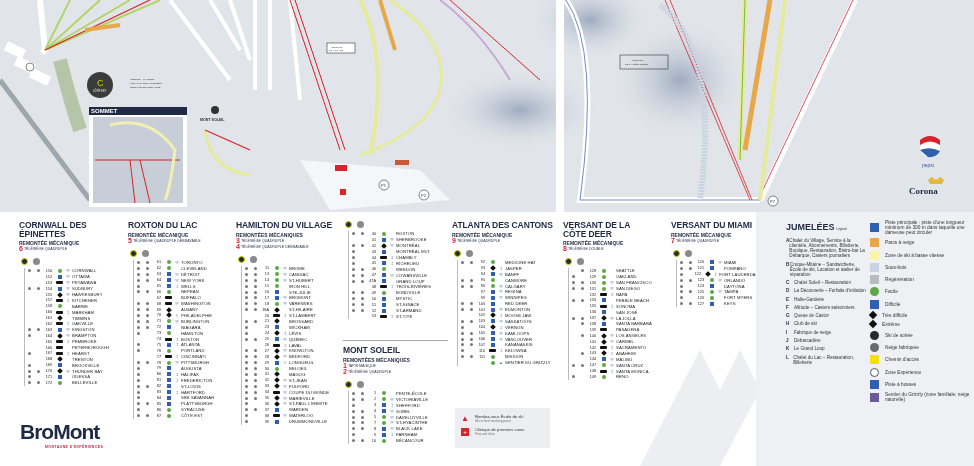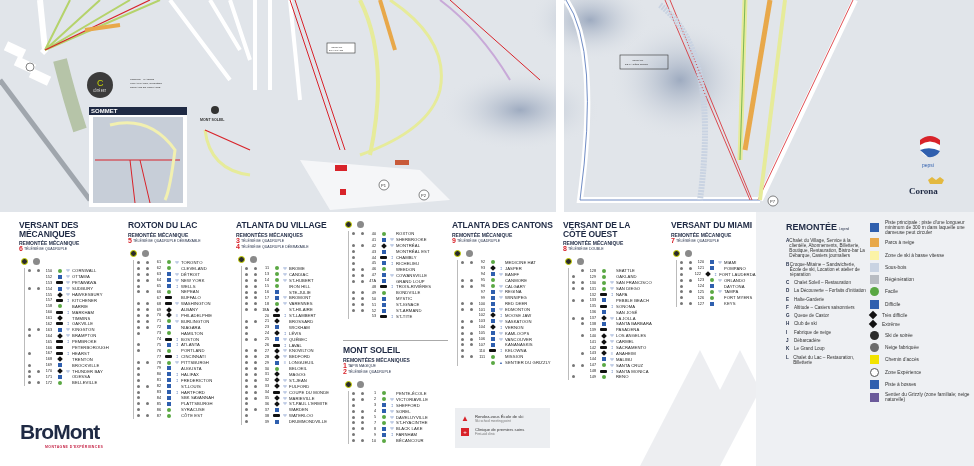--- a/index.html
+++ b/index.html
@@ -127,21 +127,21 @@
     <g>
       <text x="909" y="194" font-size="9" font-weight="bold" fill="#1f2a44" font-family="Liberation Serif,serif">Corona</text>
       <path d="M928 180 L932 177 L936 180 L940 177 L944 180 L942 184 L930 184 Z" fill="#e3b940"></path>
     </g>
   </svg>
 </div>
 
 <div class="gap"></div>
 
 <div class="sec" style="left:19px;top:221px;width:105px">
-  <h2 style="width:70px">VERSANT DES MÉCANIQUES</h2>
+  <h2 style="width:70px">CORNWALL DES ÉPINETTES</h2>
   <div class="lift-h"><span>REMONTÉE MÉCANIQUE</span></div>
   <div class="lift"><b>6</b><span>TÉLÉSIÈGE QUADRUPLE</span></div>
   <div class="hdr">
       <span class="h1"></span>
       <span class="h2"></span>
     </div>
   <div class="rows">
       <div class="row">
         <span class="c1">
           <span class="dot"></span>
@@ -725,21 +725,21 @@
         <span class="diff">
           <span class="d-g"></span>
         </span>
         <span class="ic"></span>
         <span class="name">CÔTE EST</span>
       </div>
     </div>
 </div>
 
 <div class="sec" style="left:236px;top:221px;width:105px">
-  <h2>ATLANTA DU VILLAGE</h2>
+  <h2>HAMILTON DU VILLAGE</h2>
   <div class="lift-h"><span>REMONTÉES MÉCANIQUES</span></div>
   <div class="lift"><b>3</b><span>TÉLÉSIÈGE QUADRUPLE</span></div>
   <div class="lift"><b>4</b><span>TÉLÉSIÈGE QUADRUPLE DÉBRAYABLE</span></div>
   <div class="hdr">
       <span class="h1"></span>
       <span class="h2"></span>
     </div>
   <div class="rows">
       <div class="row">
         <span class="c1">
@@ -1670,21 +1670,21 @@
         <span class="diff">
           <span class="d-g"></span>
         </span>
         <span class="ic">▲</span>
         <span class="name">SENTIER DU GRIZZLY</span>
       </div>
     </div>
 </div>
 
 <div class="sec" style="left:563px;top:221px;width:105px">
-  <h2 style="width:85px">VERSANT DE LA CÔTÉ OUEST</h2>
+  <h2 style="width:85px">VERSANT DE LA CÔTE DEER</h2>
   <div class="lift-h"><span>REMONTÉE MÉCANIQUE</span></div>
   <div class="lift"><b>8</b><span>TÉLÉSIÈGE DOUBLE</span></div>
   <div class="hdr">
       <span class="h1"></span>
       <span class="h2"></span>
     </div>
   <div class="rows">
       <div class="row">
         <span class="c1"></span>
         <span class="c2">
@@ -2040,21 +2040,21 @@
   <div class="n" style="margin-top:4px">
     <span style="background:#d8232a;color:#fff;font-size:6px;width:8px;height:8px;display:inline-flex;align-items:center;justify-content:center;margin-right:6px">+</span>
     <div><span>Clinique de premiers soins</span><small>First-aid clinic</small></div>
   </div>
 </div>
 
 <div class="logo">BroMont</div>
 <div class="tag">MONTAGNE D'EXPÉRIENCES</div>
 
 <div class="legend">
-  <div class="leg-title"><span>REMONTÉE</span><small>Legend</small></div>
+  <div class="leg-title"><span>JUMELÉES</span><small>Legend</small></div>
   <div class="leg-l">
       <div class="li">
         <span class="k">A</span>
         <span class="t">Chalet du Village, Service à la clientèle, Abonnements, Billetterie, Boutique, Restauration, Bistro-bar La Débarque, Casiers journaliers</span>
       </div>
       <div class="li">
         <span class="k">B</span>
         <span class="t">Croque-Mitaine – Sandwicherie, École de ski, Location et atelier de réparation</span>
       </div>
       <div class="li">

